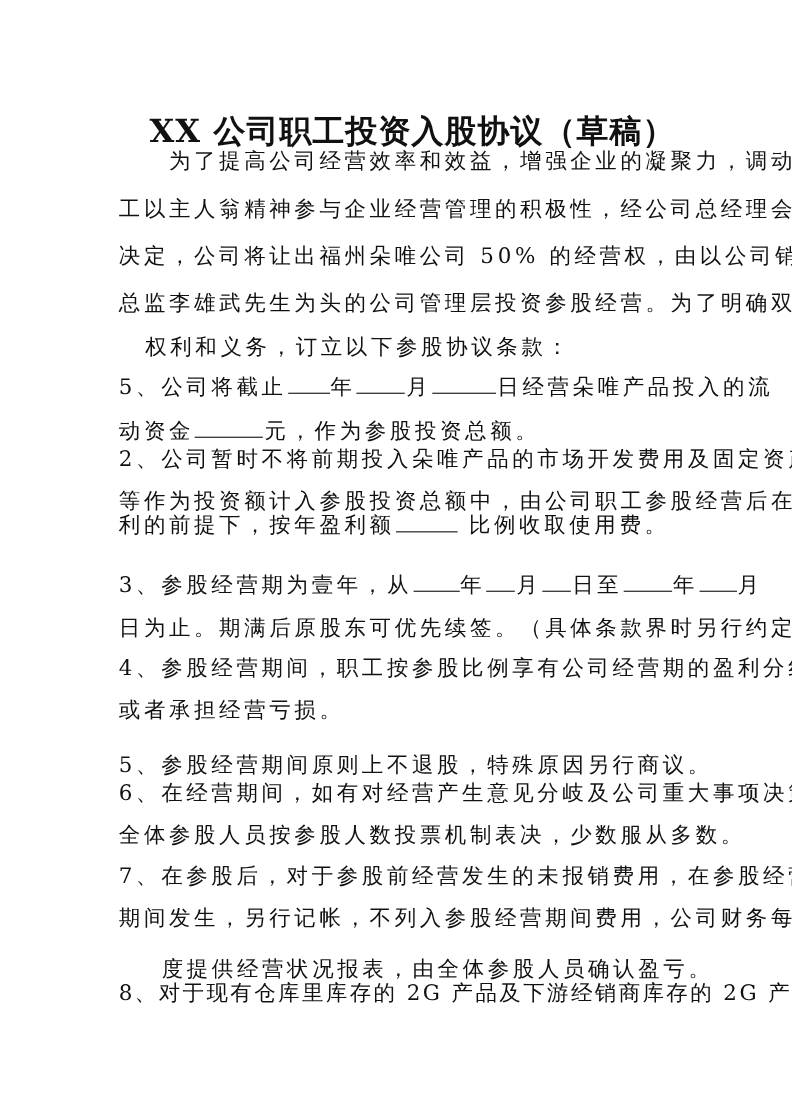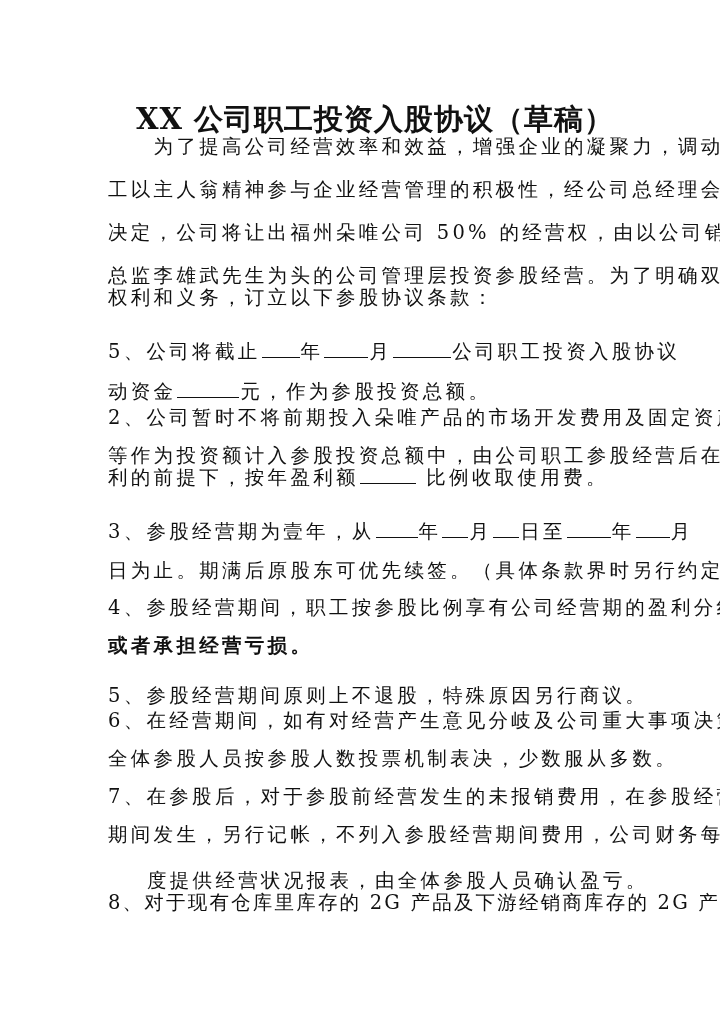--- a/index.html
+++ b/index.html
@@ -17,42 +17,42 @@
 <body>
 
 <div class="page">
 
   <div class="title">XX 公司职工投资入股协议（草稿）</div>
 
   <div class="line" style="top:133px;">　　为了提高公司经营效率和效益，增强企业的凝聚力，调动职</div>
   <div class="line" style="top:176px;">工以主人翁精神参与企业经营管理的积极性，经公司总经理会议</div>
   <div class="line" style="top:219px;">决定，公司将让出福州朵唯公司 50% 的经营权，由以公司销售</div>
   <div class="line" style="top:262px;">总监李雄武先生为头的公司管理层投资参股经营。为了明确双方</div>
-  <div class="line" style="top:284px;">权利和义务，订立以下参股协议条款：</div>
+  <div class="line" style="top:302px;margin-left:24px;">权利和义务，订立以下参股协议条款：</div>
 
   <div class="line" style="top:338px;">
-    <span>5、公司将截止</span><span class="blank" style="width:38px"></span><span>年</span><span class="blank" style="width:44px"></span><span>月</span><span class="blank" style="width:58px"></span><span>公司职工投资入股协议</span>
+    <span>5、公司将截止</span><span class="blank" style="width:38px"></span><span>年</span><span class="blank" style="width:44px"></span><span>月</span><span class="blank" style="width:58px"></span><span>日经营朵唯产品投入的流</span>
   </div>
   <div class="line" style="top:378px;">
     <span>动资金</span><span class="blank" style="width:62px"></span><span>元，作为参股投资总额。</span>
   </div>
 
   <div class="line" style="top:404px;">2、公司暂时不将前期投入朵唯产品的市场开发费用及固定资产</div>
   <div class="line" style="top:442px;">等作为投资额计入参股投资总额中，由公司职工参股经营后在盈</div>
   <div class="line" style="top:464px;">
     <span>利的前提下，按年盈利额</span><span class="blank" style="width:56px"></span><span> 比例收取使用费。</span>
   </div>
 
   <div class="line" style="top:518px;">
     <span>3、参股经营期为壹年，从</span><span class="blank" style="width:42px"></span><span>年</span><span class="blank" style="width:26px"></span><span>月</span><span class="blank" style="width:26px"></span><span>日至</span><span class="blank" style="width:44px"></span><span>年</span><span class="blank" style="width:34px"></span><span>月</span>
   </div>
   <div class="line" style="top:557px;">日为止。期满后原股东可优先续签。（具体条款界时另行约定）</div>
 
   <div class="line" style="top:594px;">4、参股经营期间，职工按参股比例享有公司经营期的盈利分红</div>
-  <div class="line" style="top:632px;font-weight:bold;">或者承担经营亏损。</div>
+  <div class="line" style="top:632px;">或者承担经营亏损。</div>
 
   <div class="line" style="top:682px;">5、参股经营期间原则上不退股，特殊原因另行商议。</div>
 
   <div class="line" style="top:707px;">6、在经营期间，如有对经营产生意见分岐及公司重大事项决策，</div>
   <div class="line" style="top:745px;font-family:Liberation Serif, serif;">全体参股人员按参股人数投票机制表决，少数服从多数。</div>
 
   <div class="line" style="top:783px;">7、在参股后，对于参股前经营发生的未报销费用，在参股经营</div>
   <div class="line" style="top:821px;">期间发生，另行记帐，不列入参股经营期间费用，公司财务每季</div>
   <div class="line" style="top:867px;margin-left:39px;">度提供经营状况报表，由全体参股人员确认盈亏。</div>
 

